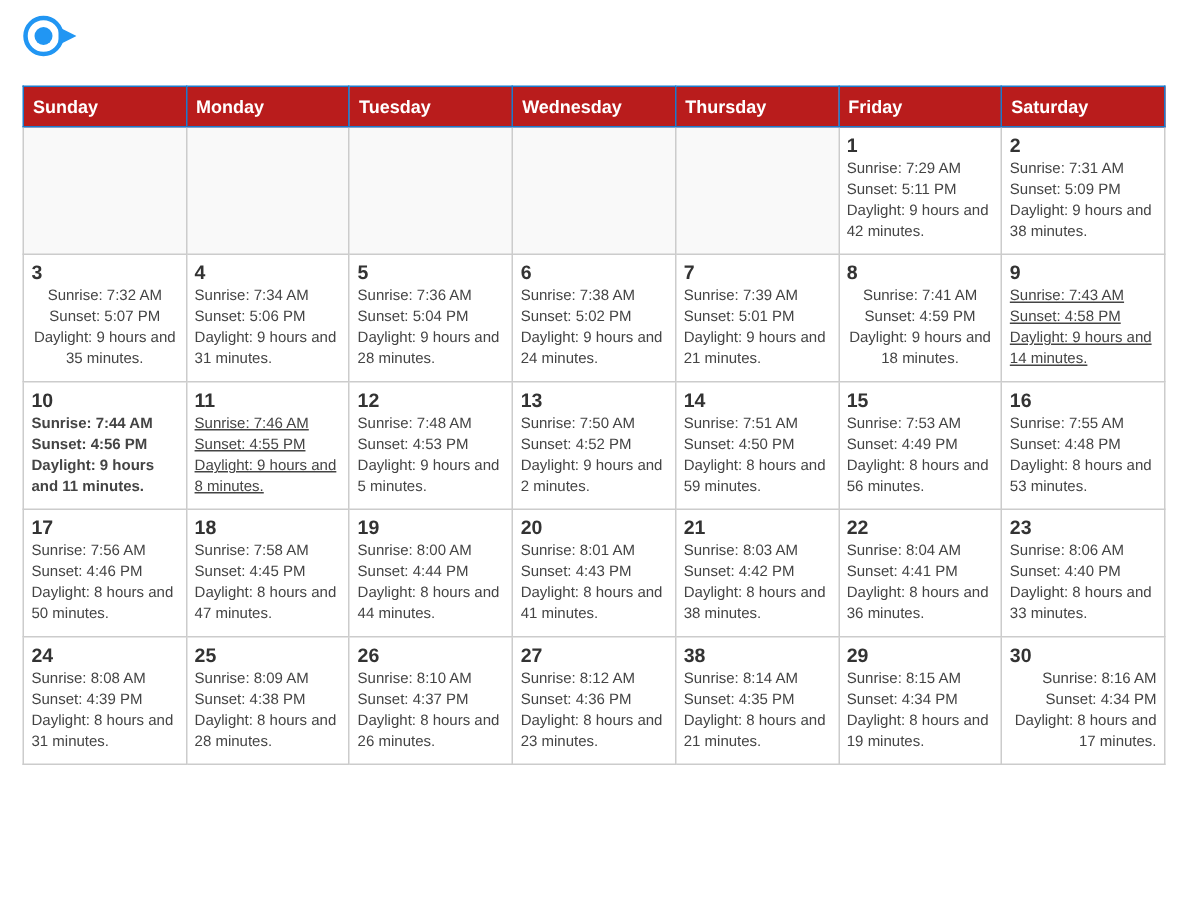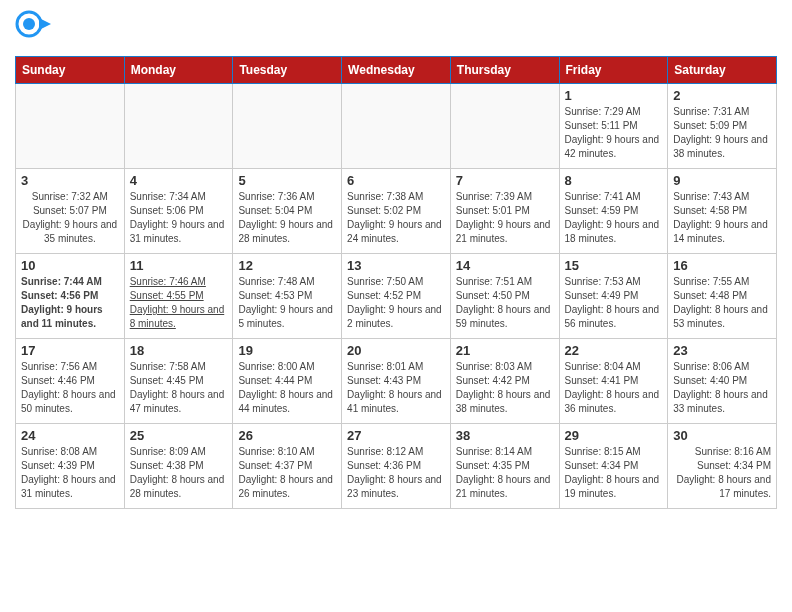--- a/index.html
+++ b/index.html
@@ -103,27 +103,27 @@
 Daylight: 9 hours and 24 minutes.</div>
           </td>
           <td>
             <div class="day-number">7</div>
             <div class="day-info" style="white-space: pre-line;">Sunrise: 7:39 AM
 Sunset: 5:01 PM
 Daylight: 9 hours and 21 minutes.</div>
           </td>
           <td>
             <div class="day-number">8</div>
-            <div class="day-info" style="white-space: pre-line;">Sunrise: 7:41 AM
+            <div class="day-info" style="white-space: pre-line; text-align: center;">Sunrise: 7:41 AM
 Sunset: 4:59 PM
 Daylight: 9 hours and 18 minutes.</div>
           </td>
           <td>
             <div class="day-number">9</div>
-            <div class="day-info" style="white-space: pre-line;">Sunrise: 7:43 AM
+            <div class="day-info" style="white-space: pre-line; text-decoration: underline;">Sunrise: 7:43 AM
 Sunset: 4:58 PM
 Daylight: 9 hours and 14 minutes.</div>
           </td>
         </tr>
         <tr>
           <td>
             <div class="day-number">10</div>
             <div class="day-info" style="white-space: pre-line; font-weight: bold;">Sunrise: 7:44 AM
 Sunset: 4:56 PM
 Daylight: 9 hours and 11 minutes.</div>

